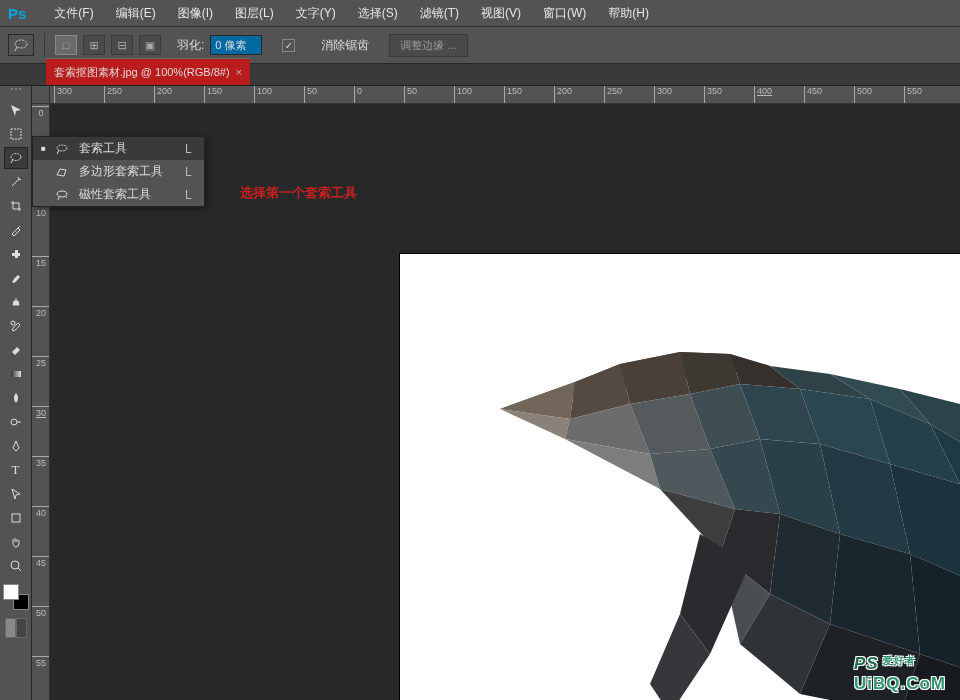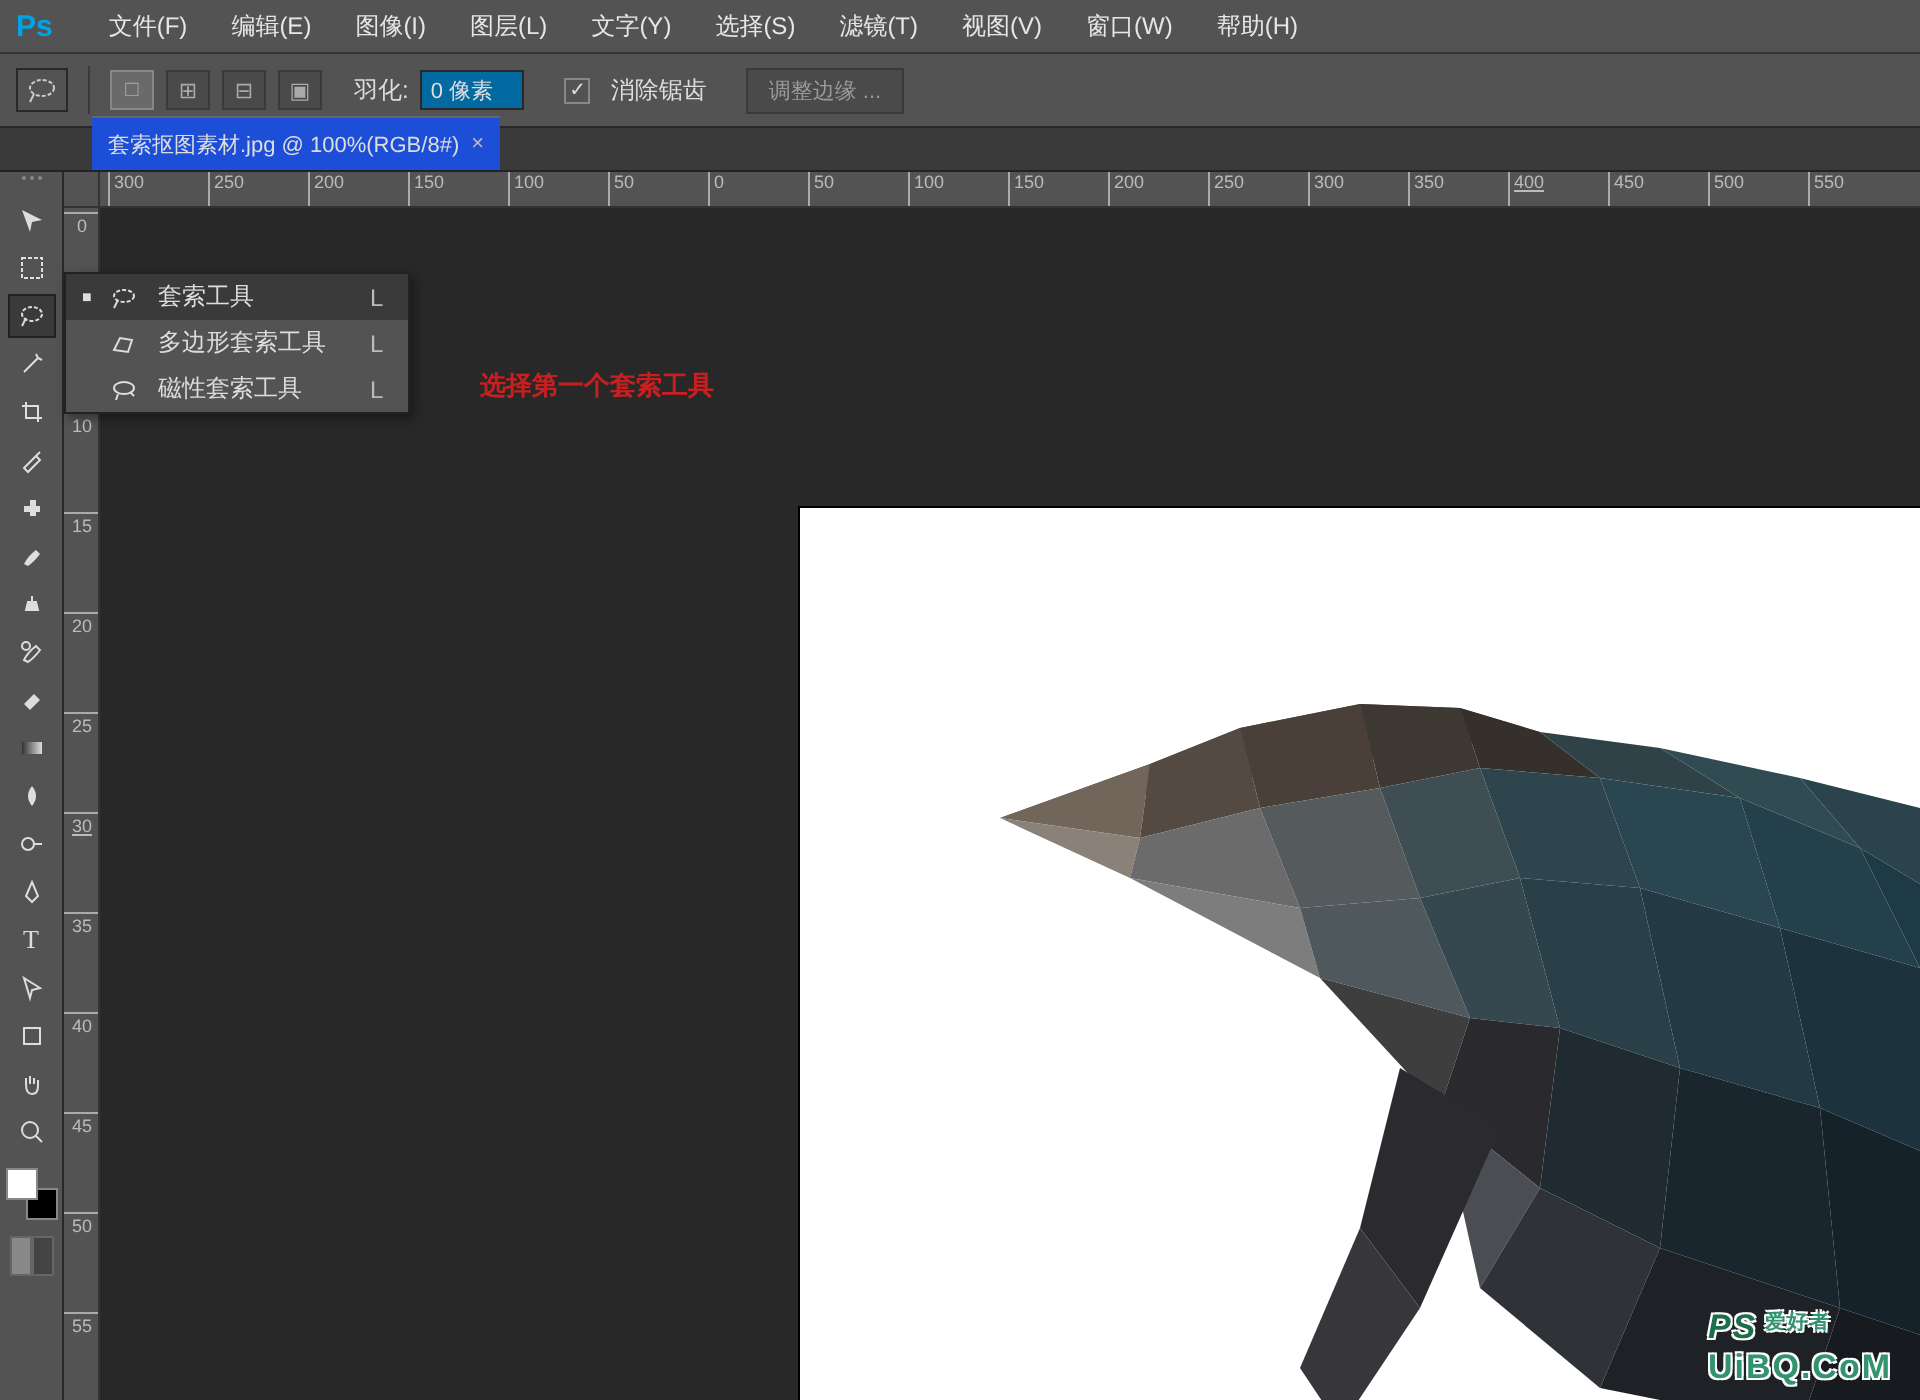--- a/index.html
+++ b/index.html
@@ -10,21 +10,21 @@
 .optionbar{height:38px;background:#535353;border-top:1px solid #333;border-bottom:1px solid #282828;display:flex;align-items:center;padding:0 8px;gap:6px}
 .lasso-ico{width:26px;height:22px;border:1px solid #282828;display:flex;align-items:center;justify-content:center;color:#ccc;font-size:14px}
 .sep{width:1px;height:24px;background:#3a3a3a;margin:0 4px}
 .opt-btn{width:22px;height:20px;border:1px solid #3a3a3a;background:#4a4a4a;display:flex;align-items:center;justify-content:center;color:#aaa;font-size:11px}
 .opt-btn.active{background:#6a6a6a;border-color:#888}
 .opt-label{color:#ddd;font-size:12px;margin-left:10px}
 .opt-input{width:52px;height:20px;background:#0369a1;border:1px solid #282828;color:#ddd;font-size:11px;padding:0 4px}
 .checkbox{width:13px;height:13px;border:1px solid #888;display:flex;align-items:center;justify-content:center;color:#ddd;font-size:10px;margin-left:14px;margin-right:4px}
 .refine-btn{background:#4a4a4a;border:1px solid #3a3a3a;color:#999;font-size:11px;padding:3px 10px;margin-left:14px}
 .tab-strip{height:22px;background:#3a3a3a;padding-left:46px;display:flex;align-items:flex-end;border-bottom:1px solid #222}
-.doc-tab{display:flex;align-items:center;background:#1d4ed8;padding:13px 8px;height:20px;color:#ddd;font-size:11px;border-top:1px solid #666;gap:6px}
+.doc-tab{display:flex;align-items:center;background:#b91c1c;padding:13px 8px;height:20px;color:#ddd;font-size:11px;border-top:1px solid #666;gap:6px}
 .tab-close{color:#bbb;font-size:11px;cursor:pointer}
 .workspace{position:relative;display:flex;height:614px}
 .toolbox{width:32px;background:#535353;border-right:1px solid #282828;display:flex;flex-direction:column;align-items:center;padding-top:2px}
 .toolbox .grip{width:28px;height:6px;display:flex;justify-content:center;gap:2px;margin-bottom:4px}
 .toolbox .grip span{width:2px;height:2px;background:#888;border-radius:50%}
 .tool{width:24px;height:22px;display:flex;align-items:center;justify-content:center;color:#ddd;margin:1px 0;cursor:pointer;border:1px solid transparent}
 .tool.active{background:#3a3a3a;border-color:#222}
 .fgbg{width:26px;height:26px;position:relative;margin-top:6px}
 .fgbg .fg{position:absolute;width:16px;height:16px;background:#fff;border:1px solid #888;top:0;left:0}
 .fgbg .bg{position:absolute;width:16px;height:16px;background:#000;border:1px solid #888;bottom:0;right:0}
@@ -78,21 +78,21 @@
       </svg>
   </div>
   <div class="sep"></div>
   <div class="opt-btn active">□</div>
   <div class="opt-btn">⊞</div>
   <div class="opt-btn">⊟</div>
   <div class="opt-btn">▣</div>
   <span class="opt-label">羽化:</span>
   <input class="opt-input" value="0 像素" style="">
   <div class="checkbox">✓</div>
-  <span class="opt-label" style="margin-left:0">消除锯齿</span>
+  <span class="opt-label" style="margin-left:16px">消除锯齿</span>
   <button class="refine-btn">调整边缘 ...</button>
 </div>
 
 <div class="tab-strip">
   <div class="doc-tab">
     <span>套索抠图素材.jpg @ 100%(RGB/8#)</span>
     <span class="tab-close">×</span>
   </div>
 </div>
 

